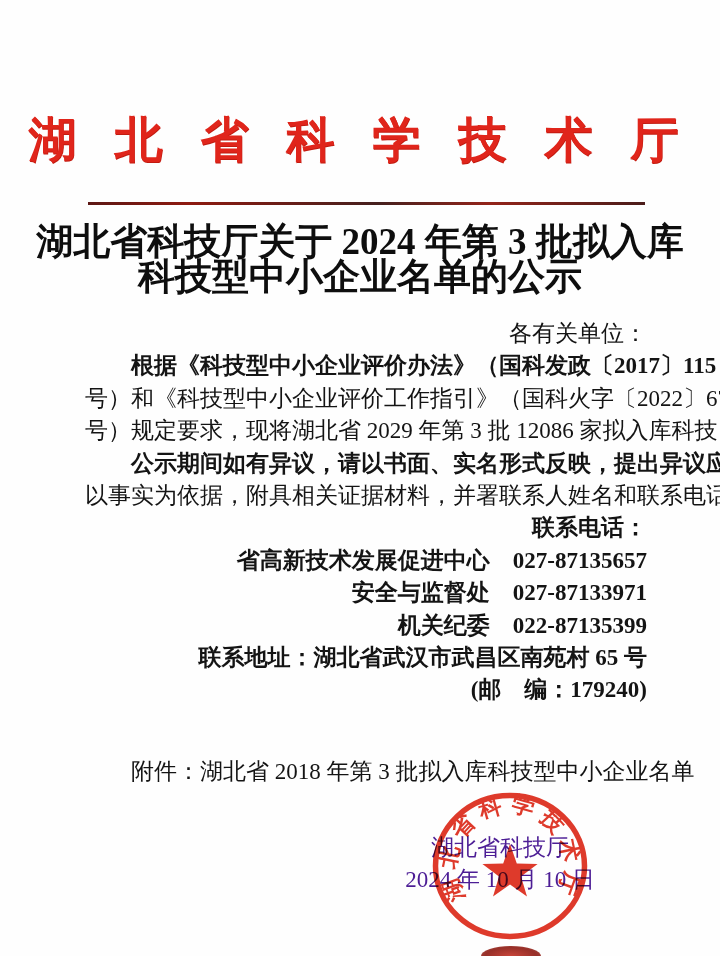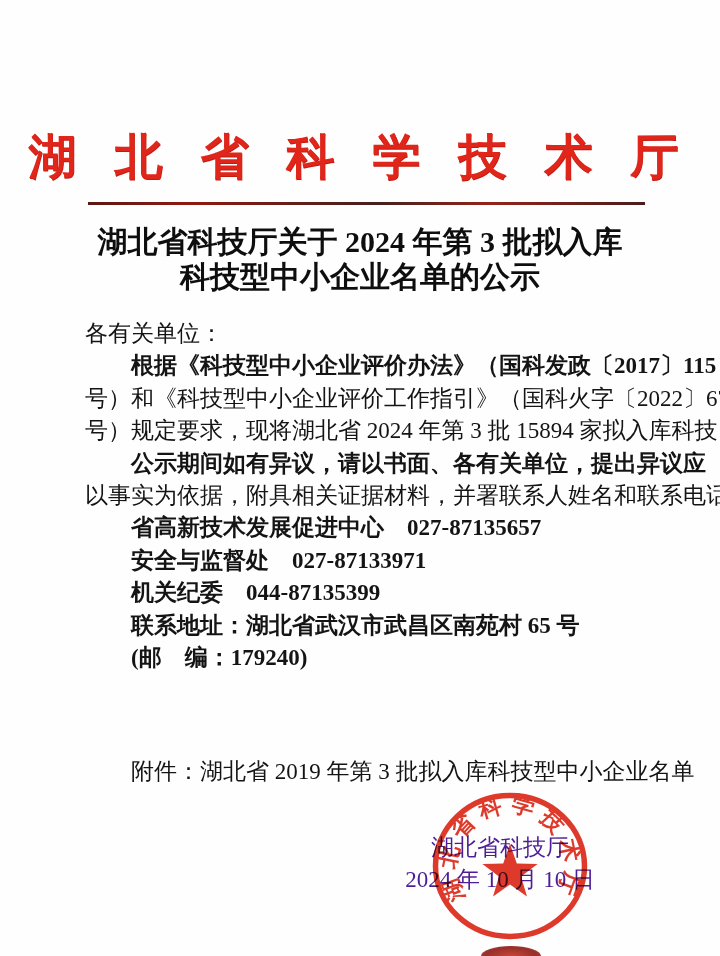--- a/index.html
+++ b/index.html
@@ -9,21 +9,21 @@
     width: 720px;
     height: 956px;
     margin: 0 auto;
     background: #fefefe;
     overflow: hidden;
     font-family: "Liberation Serif", serif;
     color: #161616;
   }
   .letterhead {
     position: absolute;
-    top: 125px;
+    top: 108px;
     left: 0;
     width: 720px;
     text-align: center;
     font-size: 48px;
     font-weight: bold;
     letter-spacing: 13px;
     color: #e0251b;
     text-shadow: 0.5px 0.5px 0 #c21b10;
     white-space: nowrap;
   }
@@ -34,32 +34,33 @@
     width: 557px;
     height: 3px;
     background: linear-gradient(to right, #5c1714, #8e1a10 18%, #45201e 52%, #93241a 72%, #4a1c1a);
   }
   .doc-title {
     position: absolute;
     top: 224px;
     left: 0;
     width: 720px;
     text-align: center;
-    font-size: 30px;
+    font-size: 37px;
     font-weight: bold;
     line-height: 35px;
     color: #0e0e0e;
   }
   .body-block {
     position: absolute;
     top: 318px;
     left: 85px;
     width: 562px;
     font-size: 23px;
     color: #141414;
+    text-align: right;
   }
   .body-line {
     height: 32.4px;
     line-height: 32.4px;
     white-space: nowrap;
   }
   .body-line.indent { padding-left: 46px; font-weight: bold; }
   .attachment-line {
     position: absolute;
     top: 757px;
@@ -111,31 +112,32 @@
 
   <div class="doc-title">
     <div>湖北省科技厅关于 2024 年第 3 批拟入库</div>
     <div>科技型中小企业名单的公示</div>
   </div>
 
   <div class="body-block">
     <div class="body-line">各有关单位：</div>
     <div class="body-line indent">根据《科技型中小企业评价办法》（国科发政〔2017〕115</div>
     <div class="body-line">号）和《科技型中小企业评价工作指引》（国科火字〔2022〕67</div>
-    <div class="body-line">号）规定要求，现将湖北省 2024 年第 3 批 15894 家拟入库科技</div>
-    <div class="body-line indent">公示期间如有异议，请以书面、各有关单位，提出异议应</div>
+    <div class="body-line">号）规定要求，现将湖北省 2029 年第 3 批 12086 家拟入库科技</div>
+    <div class="body-line indent">公示期间如有异议，请以书面、实名形式反映，提出异议应</div>
     <div class="body-line">以事实为依据，附具相关证据材料，并署联系人姓名和联系电话。</div>
+    <div class="body-line indent">联系电话：</div>
     <div class="body-line indent">省高新技术发展促进中心　027-87135657</div>
     <div class="body-line indent">安全与监督处　027-87133971</div>
-    <div class="body-line indent">机关纪委　044-87135399</div>
+    <div class="body-line indent">机关纪委　022-87135399</div>
     <div class="body-line indent">联系地址：湖北省武汉市武昌区南苑村 65 号</div>
     <div class="body-line indent">(邮　编：179240)</div>
   </div>
 
-  <div class="attachment-line">附件：湖北省 2019 年第 3 批拟入库科技型中小企业名单</div>
+  <div class="attachment-line">附件：湖北省 2018 年第 3 批拟入库科技型中小企业名单</div>
 
   <div class="signature">
     <div class="sig-org">湖北省科技厅</div>
     <div class="sig-date">2024 年 10 月 10 日</div>
   </div>
 
   <svg class="stamp" viewBox="0 0 166 158" xmlns="http://www.w3.org/2000/svg">
     <ellipse cx="83" cy="78" rx="74.5" ry="70.5" fill="none" stroke="#dd2b1b" stroke-width="5.5"></ellipse>
     <path id="seal-arc" d="M 48.3 119.4 A 54 54 0 1 1 117.7 119.4" fill="none"></path>
     <text font-size="22.5" font-weight="bold" fill="#dd2b1b" letter-spacing="7" font-family="Liberation Serif, serif">

